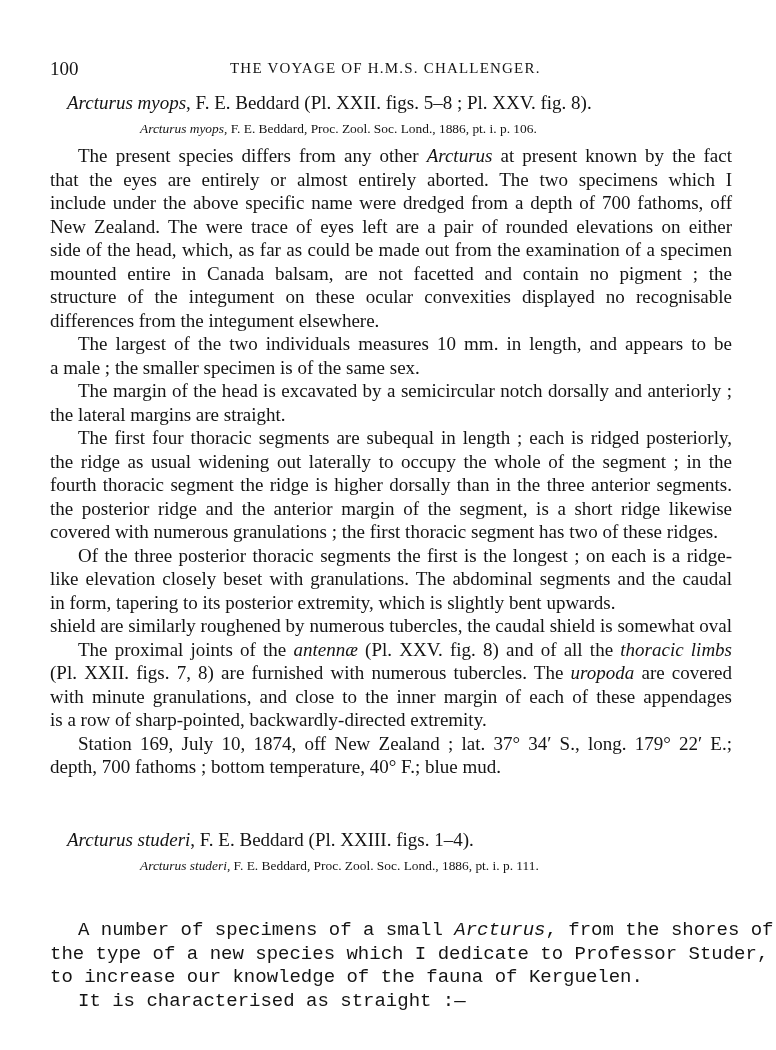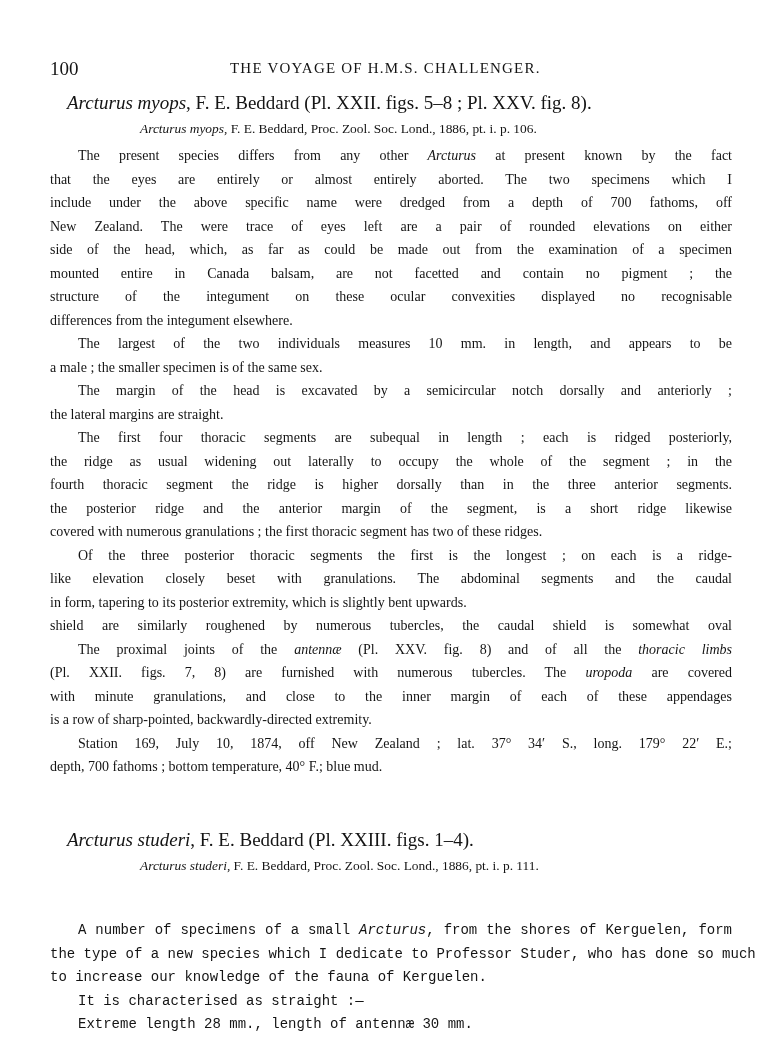--- a/index.html
+++ b/index.html
@@ -9,21 +9,21 @@
     color: #141414;
   }
   .running-head {
     position: absolute; top: 58px; left: 50px; width: 684px; height: 24px;
   }
   .page-num { position: absolute; left: 0; top: 0; font-size: 19px; }
   .head-title {
     position: absolute; left: 180px; top: 2px; font-size: 15px; letter-spacing: 1.2px;
   }
   .block { position: absolute; left: 50px; width: 682px; }
-  .line { display: block; white-space: nowrap; text-align: justify; text-align-last: justify; font-size: 14px; line-height: 23.5px; }
+  .line { display: block; white-space: nowrap; text-align: justify; text-align-last: justify; font-size: 19px; line-height: 23.5px; }
   .line.last { text-align-last: left; }
   .indent { padding-left: 28px; }
   .species-head { font-size: 19px; white-space: nowrap; position: absolute; left: 67px; }
   .synonym { font-size: 13.4px; white-space: nowrap; position: absolute; left: 140px; }
   i { font-style: italic; }
 </style>
 </head>
 <body>
 
 <div class="running-head">
@@ -89,16 +89,13 @@
 </div>
 <div class="block" style="top:919px;font-family:Liberation Mono, monospace;">
     <div>
       <span class="line indent">A number of specimens of a small <i>Arcturus</i>, from the shores of Kerguelen, form</span>
       <span class="line">the type of a new species which I dedicate to Professor Studer, who has done so much</span>
       <span class="line last">to increase our knowledge of the fauna of Kerguelen.</span>
     </div>
     <div>
       <span class="line indent last">It is characterised as straight :—</span>
     </div>
-    <div>
-      <span class="line indent last">Extreme length 28 mm., length of antennæ 30 mm.</span>
-    </div>
   </div>
 
 </body></html>

